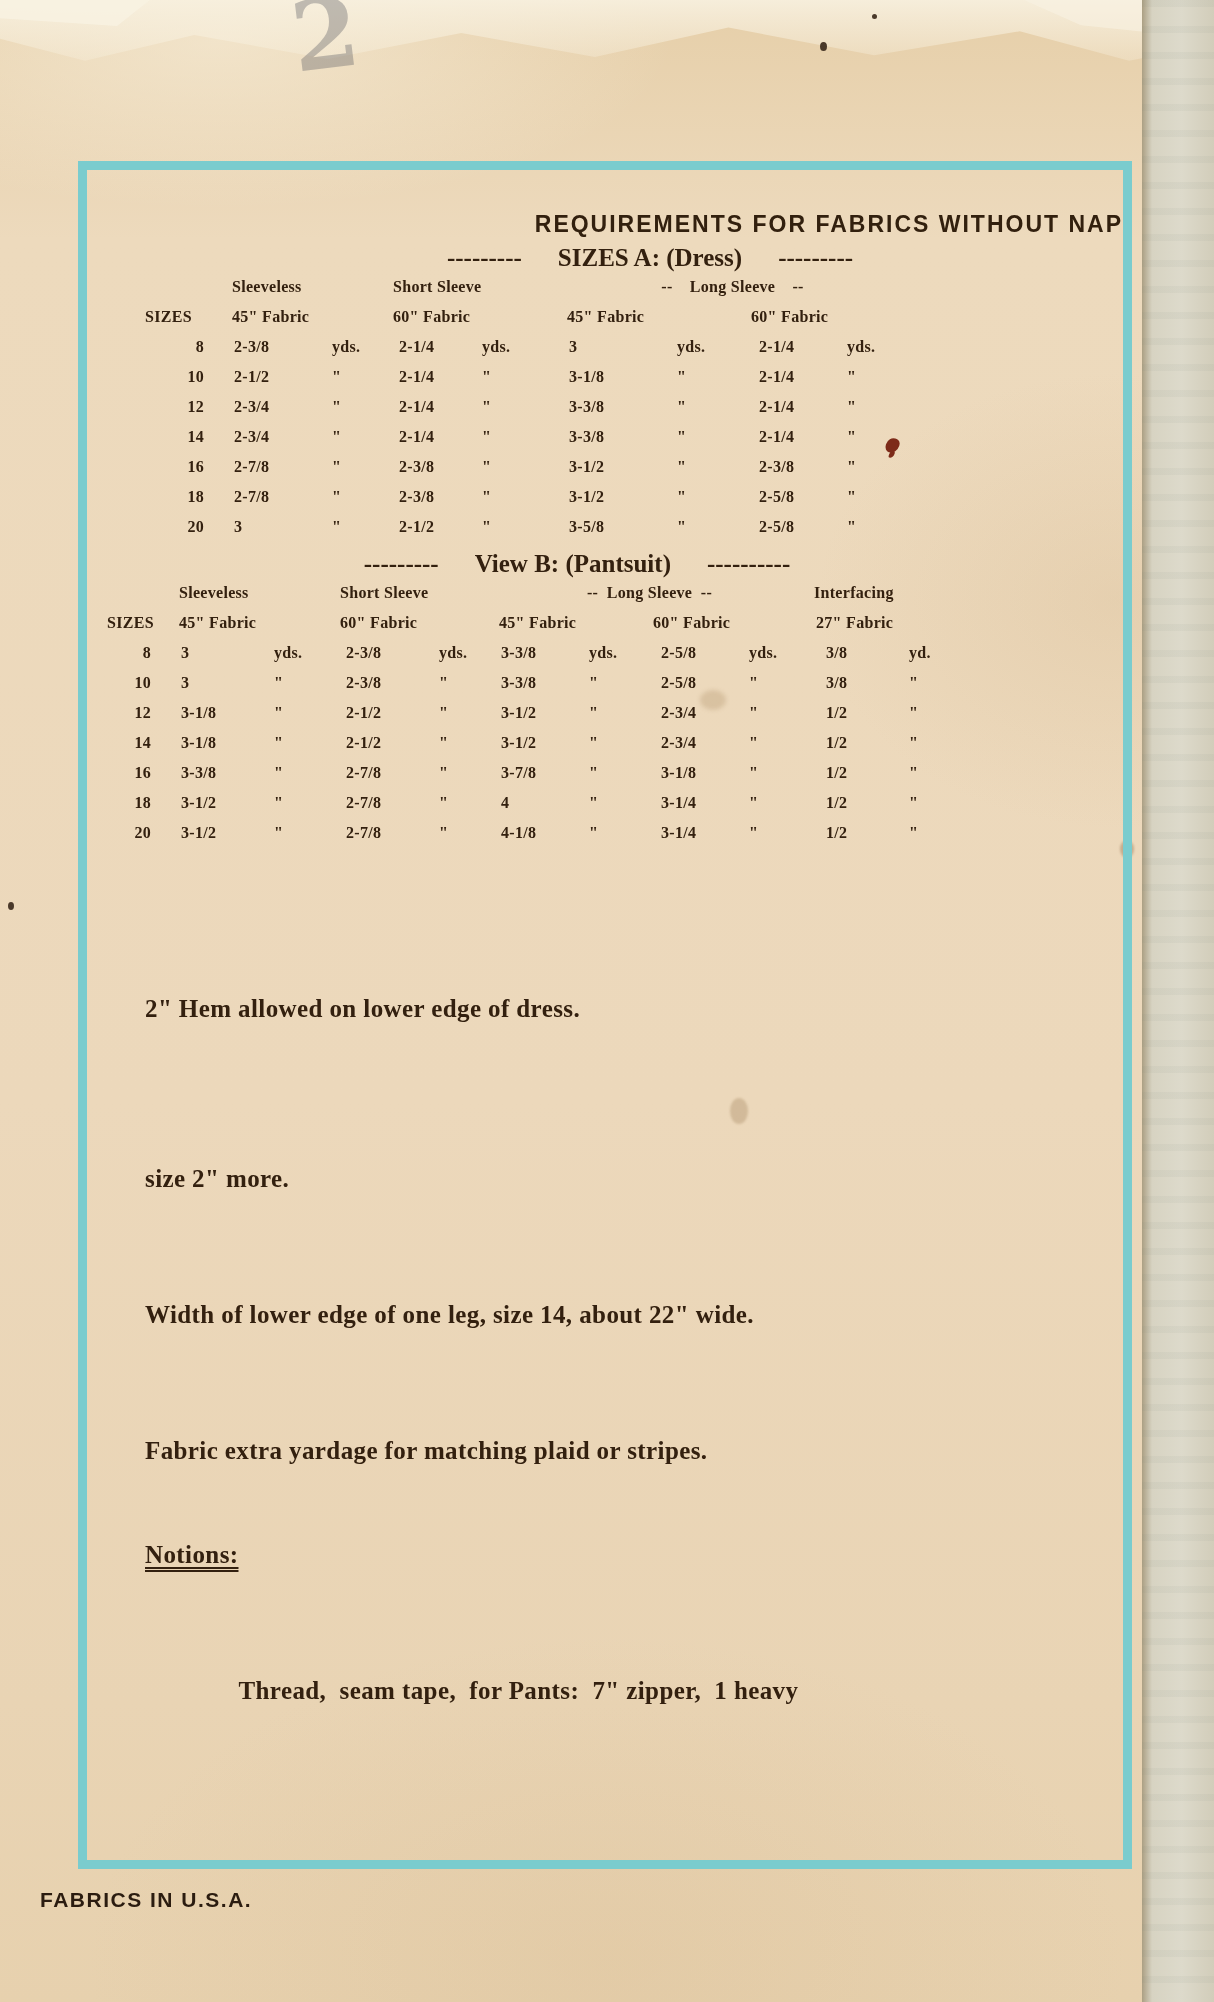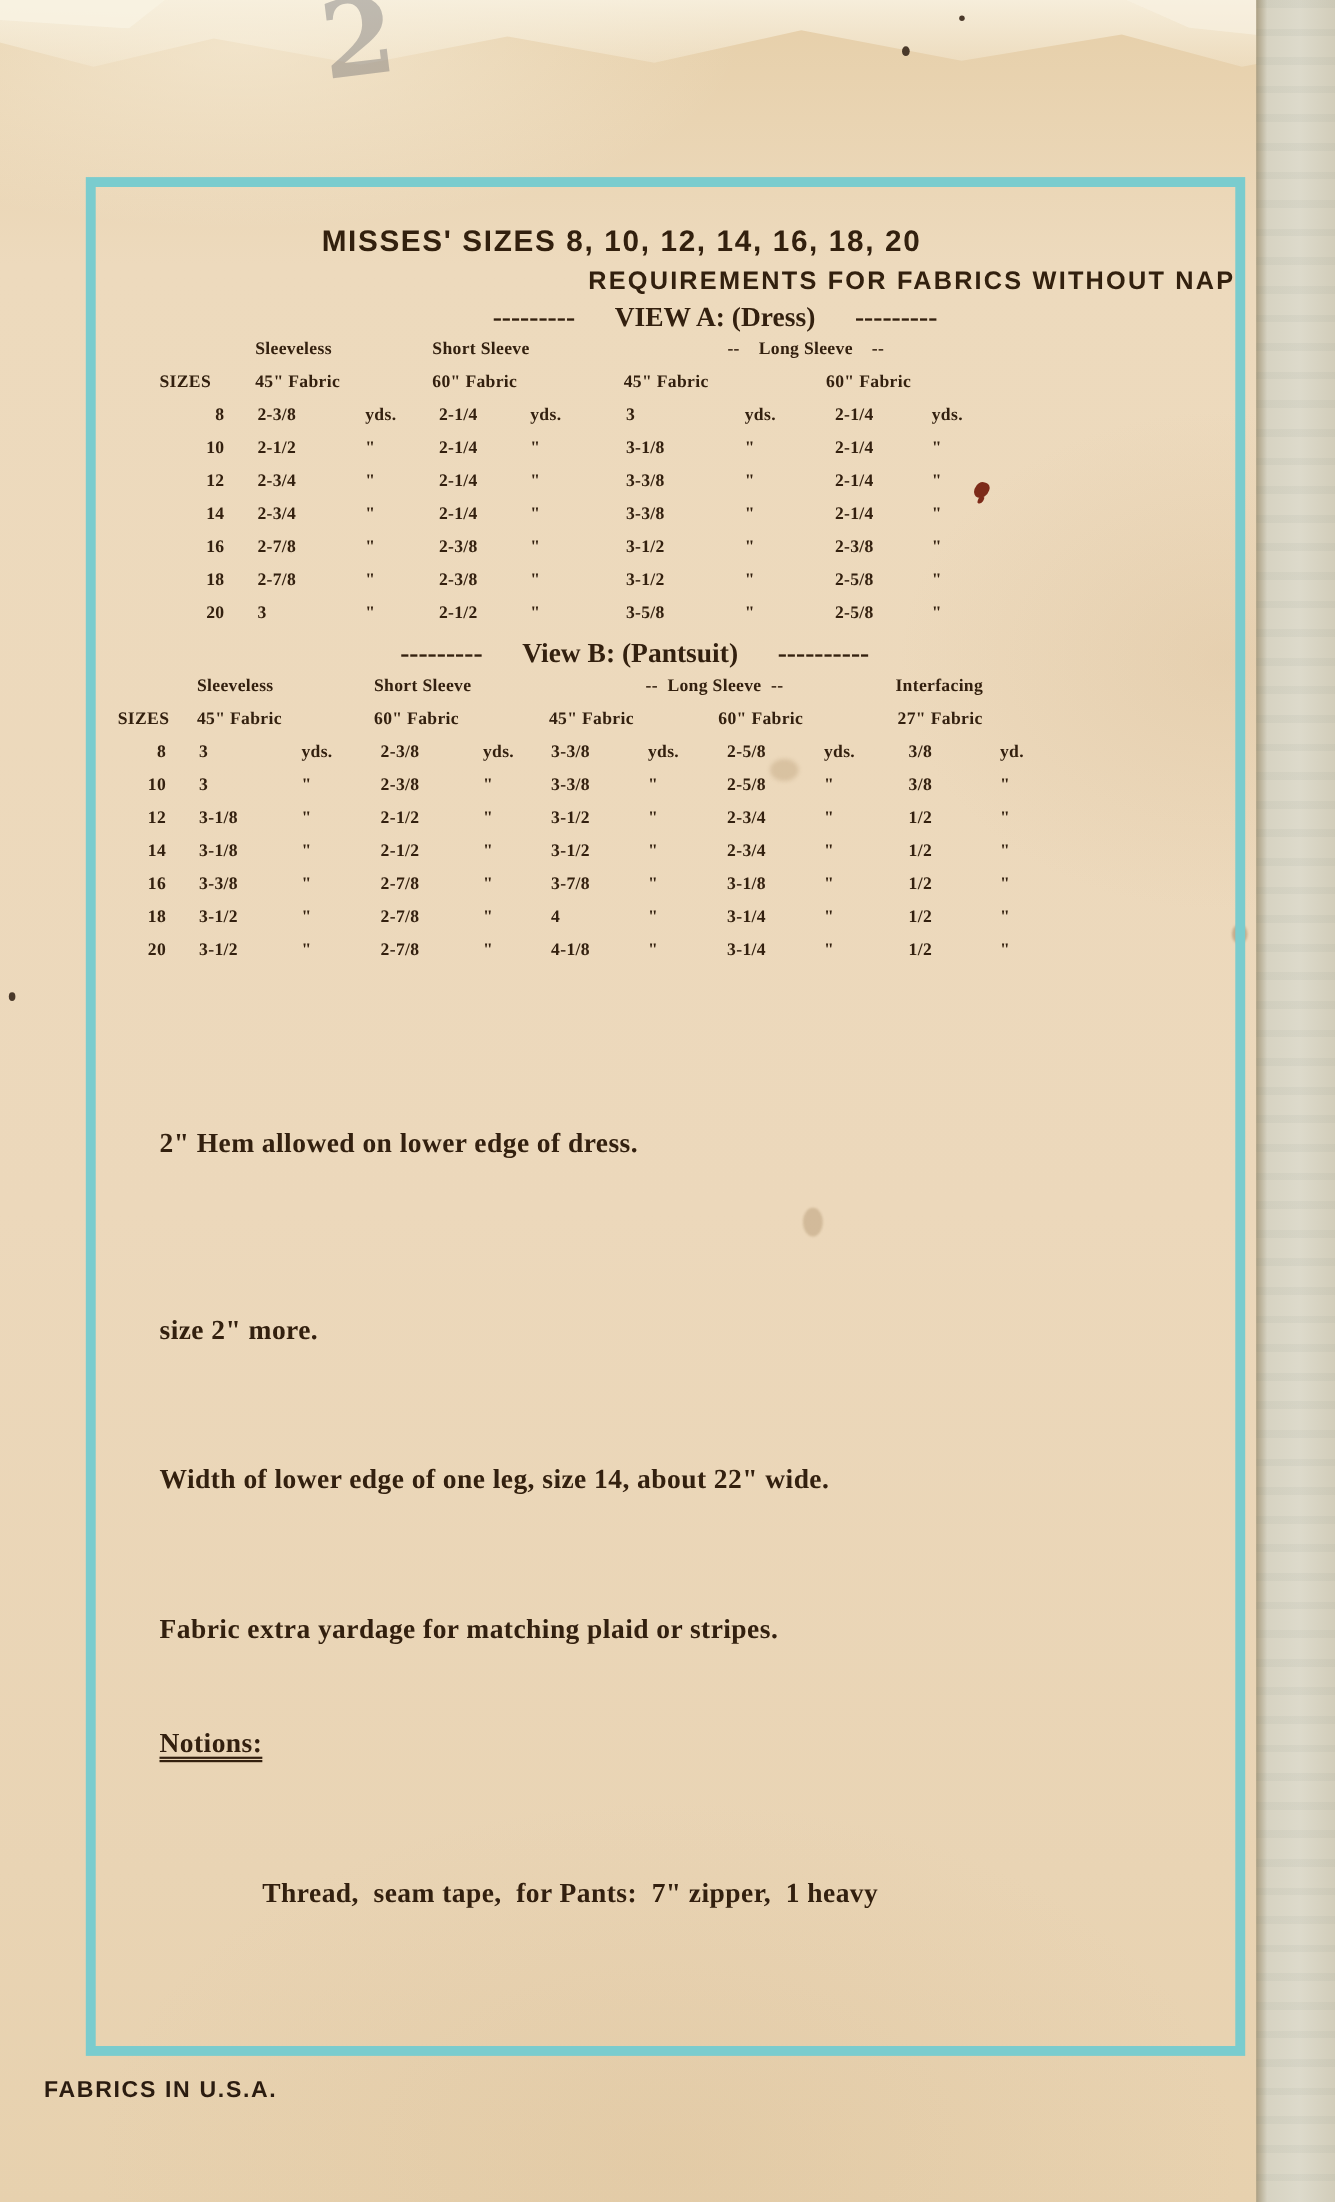--- a/index.html
+++ b/index.html
@@ -78,26 +78,25 @@
   <div class="speck" style="left:8px;top:902px;width:6px;height:8px;"></div>
   <div class="redmark"></div>
   <div class="stain" style="left:700px;top:690px;width:26px;height:20px;background:rgba(130,90,40,.18);filter:blur(2px);"></div>
   <div class="stain" style="left:730px;top:1098px;width:18px;height:26px;background:rgba(120,80,35,.22);filter:blur(1px);"></div>
   <div class="stain" style="left:1120px;top:840px;width:14px;height:18px;background:rgba(110,70,30,.3);filter:blur(1px);"></div>
   <div class="scan-strip"></div>
 
   <div class="frame">
     <div class="content">
 
-      <div class="sans title">MISSES' SIZES 8, 10, 12, 14, 16, 18, 20</div>
       <div class="sans subtitle">REQUIREMENTS FOR FABRICS WITHOUT NAP</div>
 
       <div class="cap a">
         <span>---------</span>
-        <span>VIEW A: (Dress)</span>
+        <span>SIZES A: (Dress)</span>
         <span>---------</span>
       </div>
 
       <div class="tbl ta">
         <div class="tr">
           <div class="g1">Sleeveless</div>
           <div class="g2">Short Sleeve</div>
           <div class="g3">--    Long Sleeve    --</div>
         </div>
         <div class="tr">

